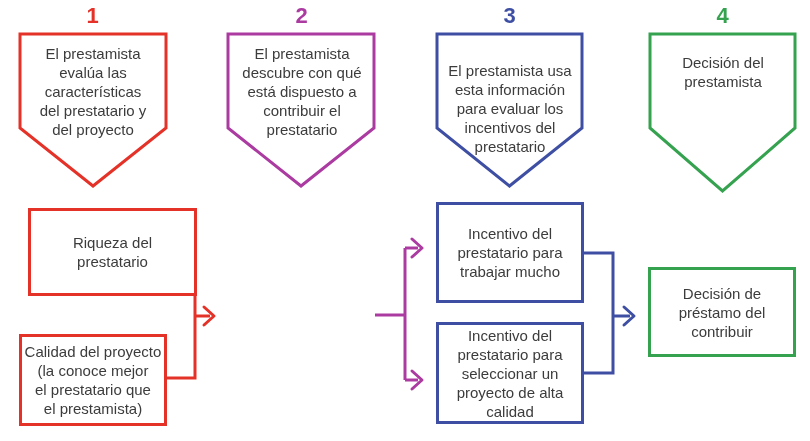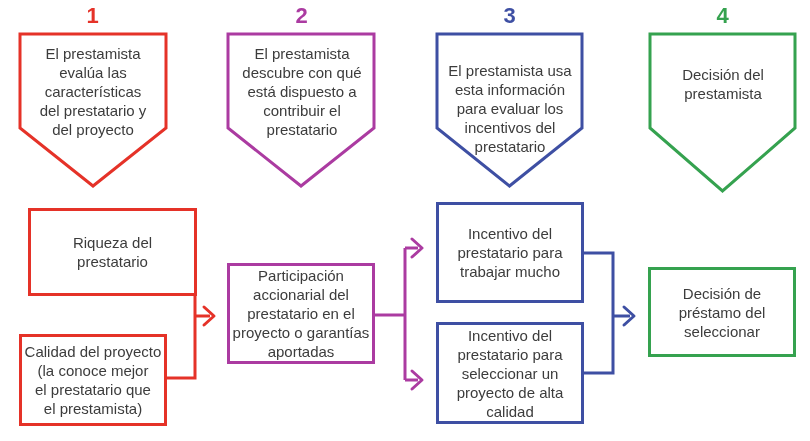--- a/index.html
+++ b/index.html
@@ -100,56 +100,49 @@
   <div class="ptext" style="left:229px; top:44px; width:146px;">El prestamista
 descubre con qué
 está dispuesto a
 contribuir el
 prestatario</div>
   <div class="ptext" style="left:437px; top:44px; width:146px;margin-top:17px;">El prestamista usa
 esta información
 para evaluar los
 incentivos del
 prestatario</div>
-  <div class="ptext" style="left:651px; top:53px; width:144px;margin-top:12px;">Decisión del
+  <div class="ptext" style="left:651px; top:53px; width:144px;">Decisión del
 prestamista</div>
 
   <div class="box red" style="left:28px; top:208px; width:169px; height:88px;">
     <span>Riqueza del
 prestatario</span>
   </div>
 
   <div class="box red" style="left:19px; top:334px; width:148px; height:92px;">
     <span>Calidad del proyecto
 (la conoce mejor
 el prestatario que
 el prestamista)</span>
   </div>
 
-  <div class="box magenta" style="left:227px; top:263px; width:148px; height:101px;">
-    <span>Participación
-accionarial del
-prestatario en el
-proyecto o garantías
-aportadas</span>
-  </div>
 
   <div class="box blue" style="left:436px; top:202px; width:148px; height:101px;">
     <span>Incentivo del
 prestatario para
 trabajar mucho</span>
   </div>
 
   <div class="box blue" style="left:436px; top:322px; width:148px; height:102px;">
     <span>Incentivo del
 prestatario para
 seleccionar un
 proyecto de alta
 calidad</span>
   </div>
 
   <div class="box green" style="left:648px; top:267px; width:148px; height:90px;">
     <span>Decisión de
 préstamo del
-seleccionar</span>
+contribuir</span>
   </div>
 
 </div>
 
 </body></html>

